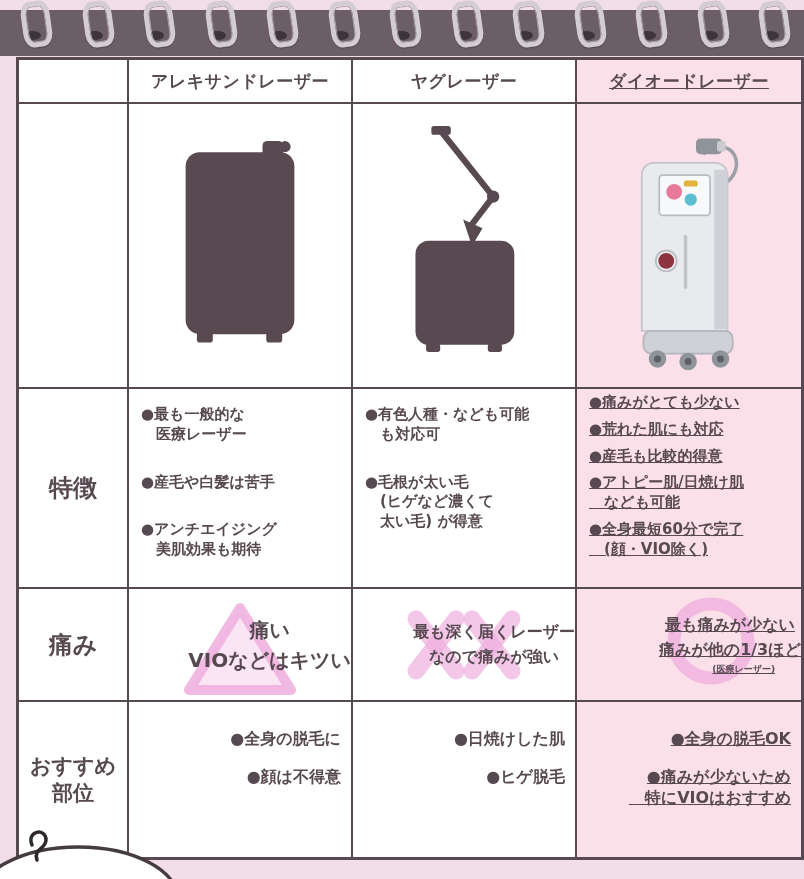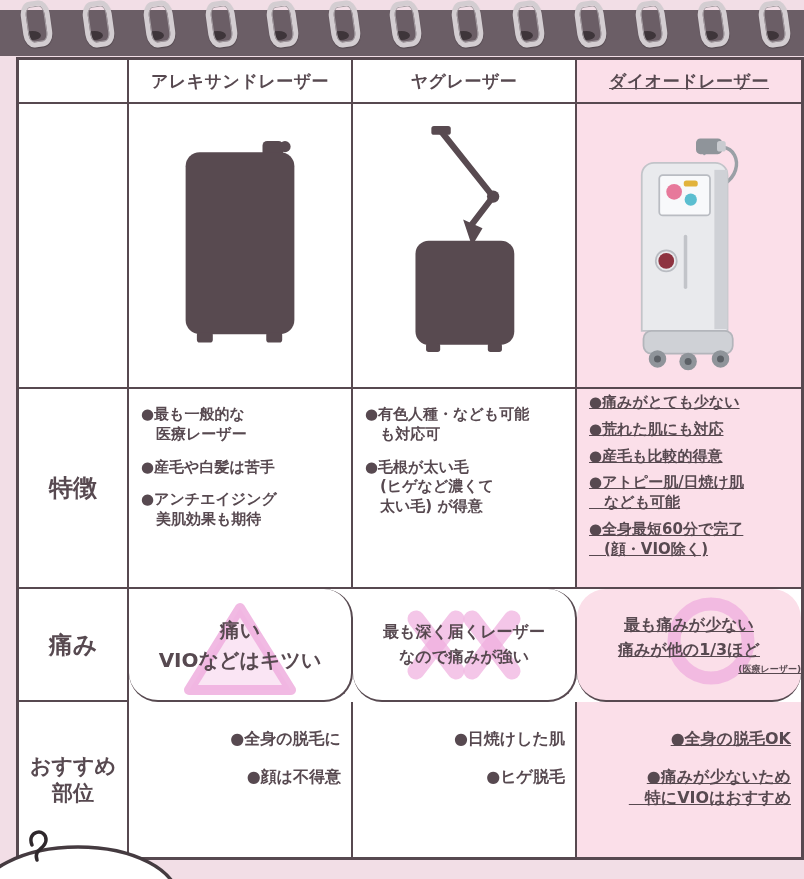--- a/index.html
+++ b/index.html
@@ -29,28 +29,28 @@
   .row-last { border-bottom:none;text-align:right; }
   .pink { background:#fbdfe9;text-decoration:underline; }
 
   .hcell { display:flex; align-items:center; justify-content:center; font-weight:bold; font-size:17px; letter-spacing:0.5px; }
 
   .row-label { display:flex; align-items:center; justify-content:center; text-align:center; font-weight:bold; font-size:24px; white-space:pre-line; line-height:1.25; }
   .row-label.small { font-size:21px; }
 
   .img-cell { display:flex; align-items:center; justify-content:center; }
 
-  .list-cell { display:flex; flex-direction:column; gap:13px; padding:16px 10px 10px 12px; font-size:15px; font-weight:600; line-height:1.32; }
+  .list-cell { display:flex; flex-direction:column; gap:28px; padding:16px 10px 10px 12px; font-size:15px; font-weight:600; line-height:1.32; }
   .list-cell.tight { gap:7px; padding-top:4px; }
   .item { white-space:pre-line; }
 
-  .pain-cell { display:flex; flex-direction:column; align-items:center; justify-content:center; text-align:center;border-radius:29px; }
+  .pain-cell { display:flex; flex-direction:column; align-items:flex-end; justify-content:center; text-align:center; }
   .pain-text { position:relative; z-index:1; white-space:pre-line; font-weight:600; font-size:16px; line-height:1.55; }
   .pain-text.big { font-size:20px; line-height:1.5; }
-  .pain-note { position:relative; z-index:1; font-size:9px; font-weight:600; margin-top:1px; align-self:flex-end; }
+  .pain-note { position:relative; z-index:1; font-size:9px; font-weight:600; margin-top:1px; align-self:flex-end; padding-right:26px; }
   .symbol { position:absolute; z-index:0; }
   .sym-triangle { left:50%; top:54%; transform:translate(-50%,-50%); }
   .sym-cross { left:50%; top:50%; transform:translate(-50%,-50%); }
   .sym-circle { left:60%; top:47%; transform:translate(-50%,-50%); }
 
   .rec-cell { display:flex; flex-direction:column; gap:16px; padding:26px 10px 10px 14px; font-size:16px; font-weight:600; line-height:1.35; }
 
   
   .bubble-wrap { position:absolute; left:-14px; bottom:-58px; width:220px; height:120px; }
 </style>

